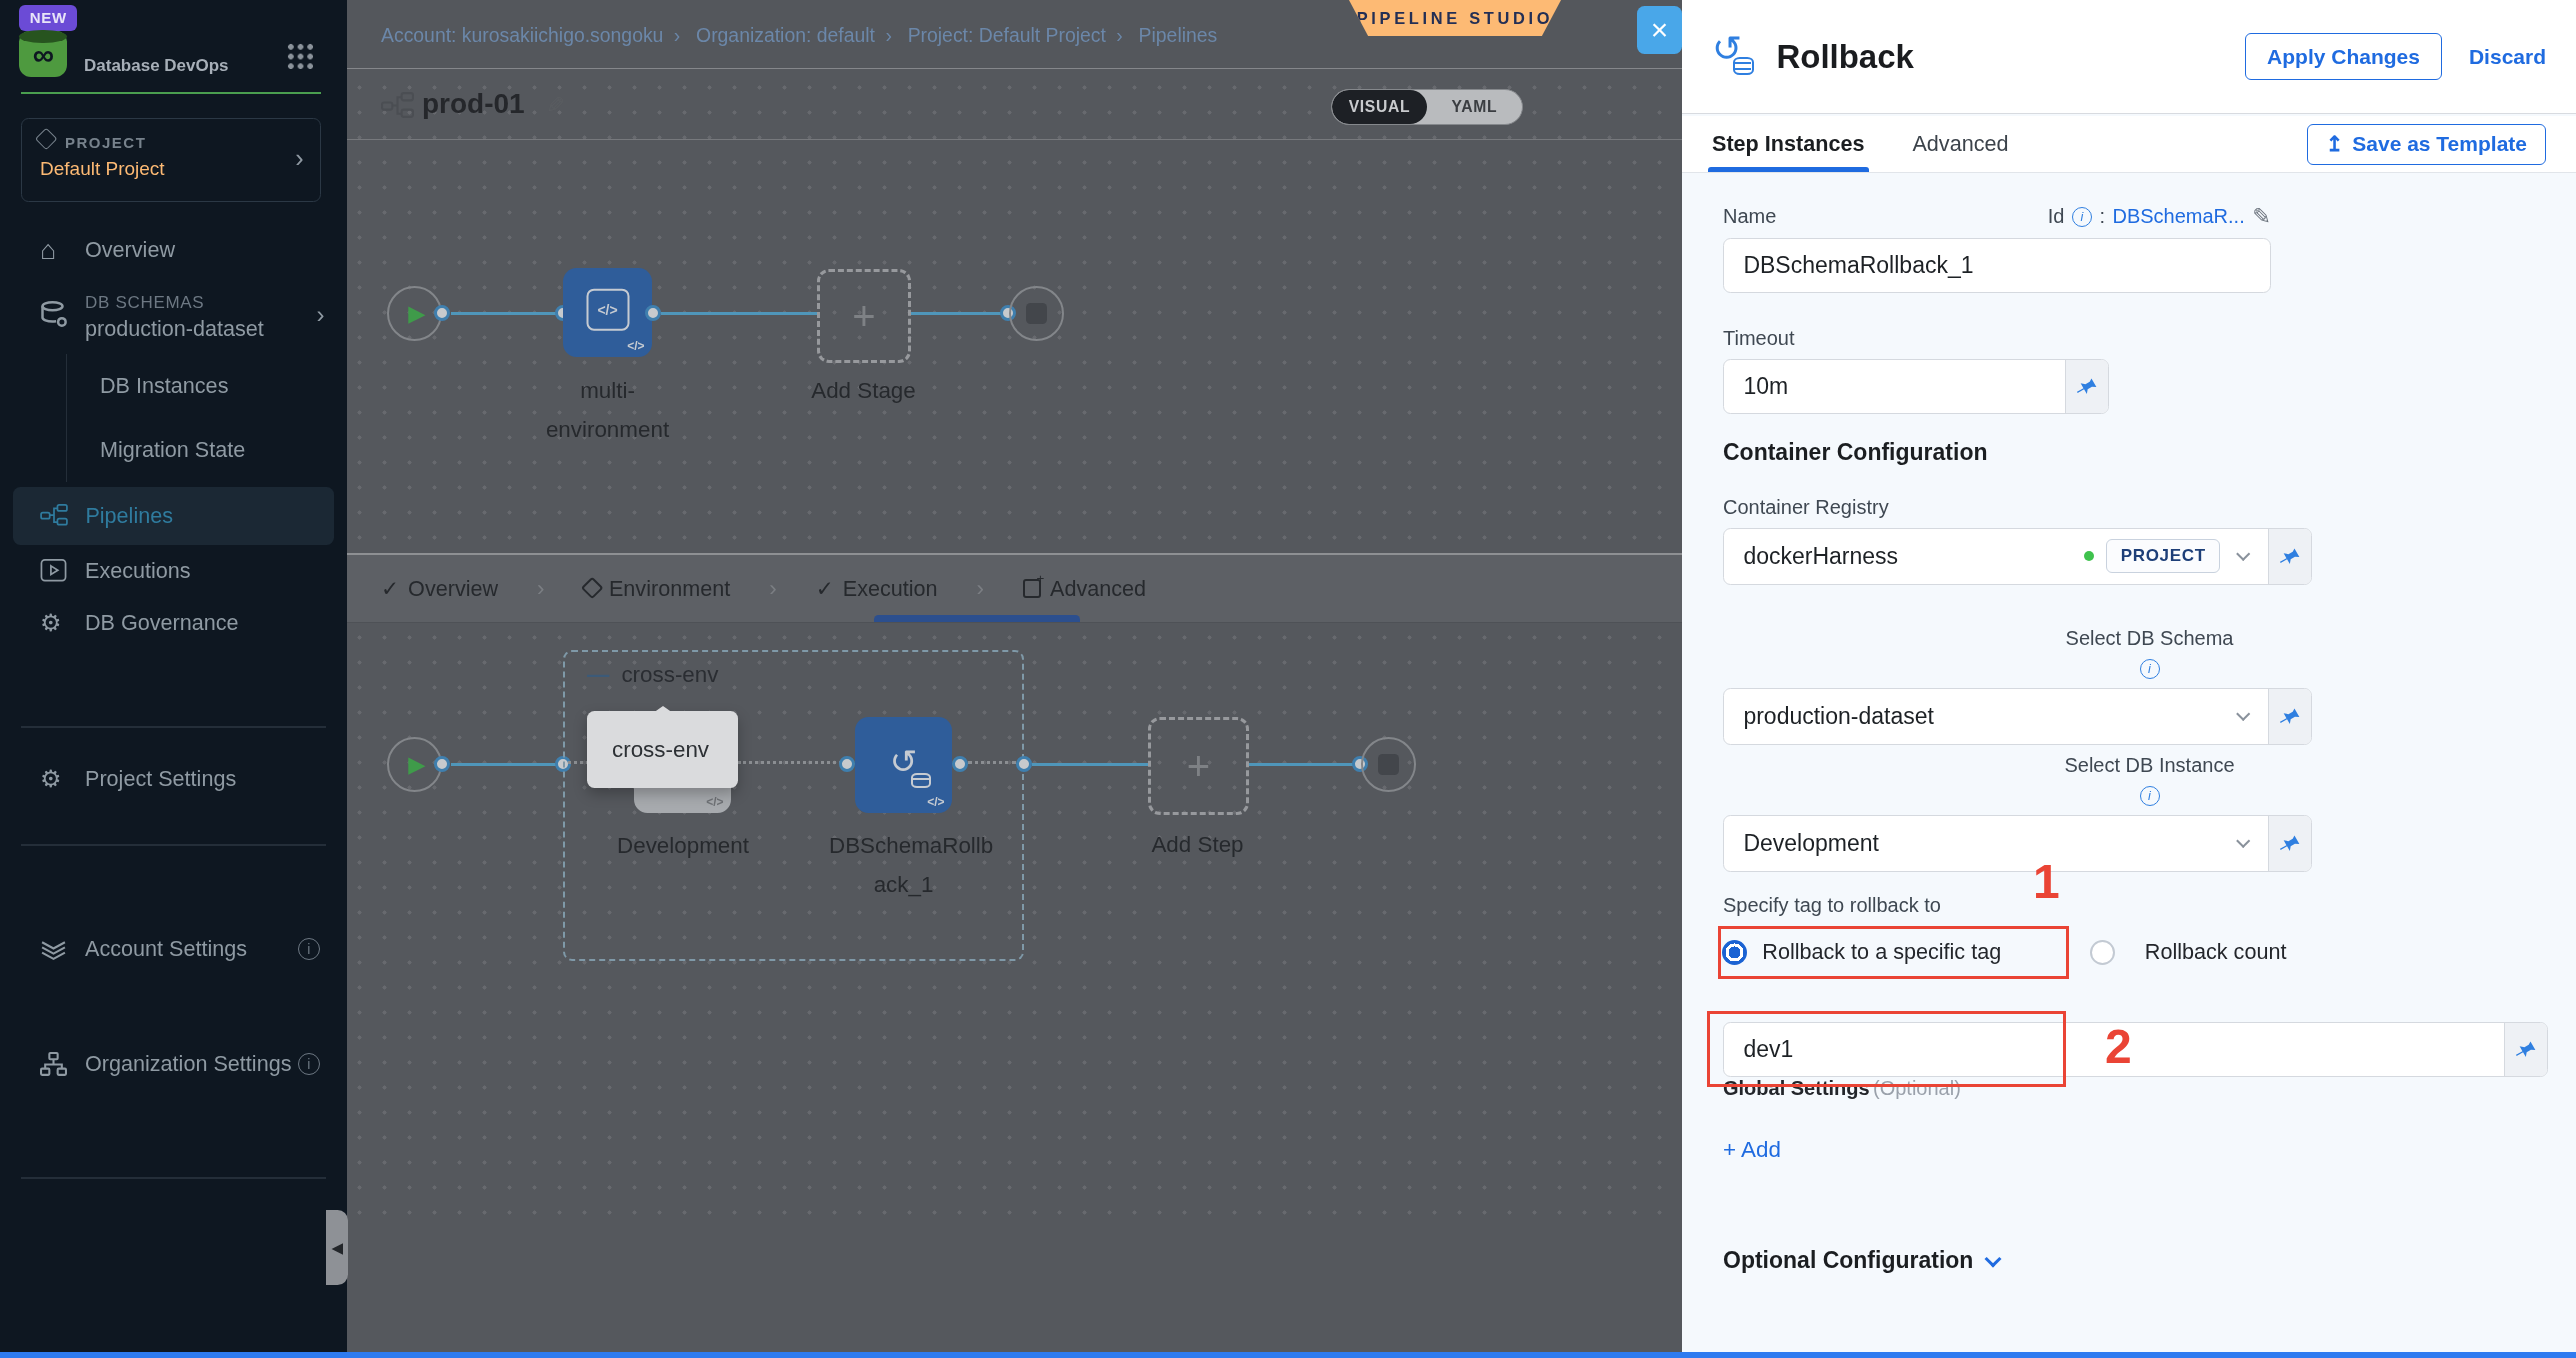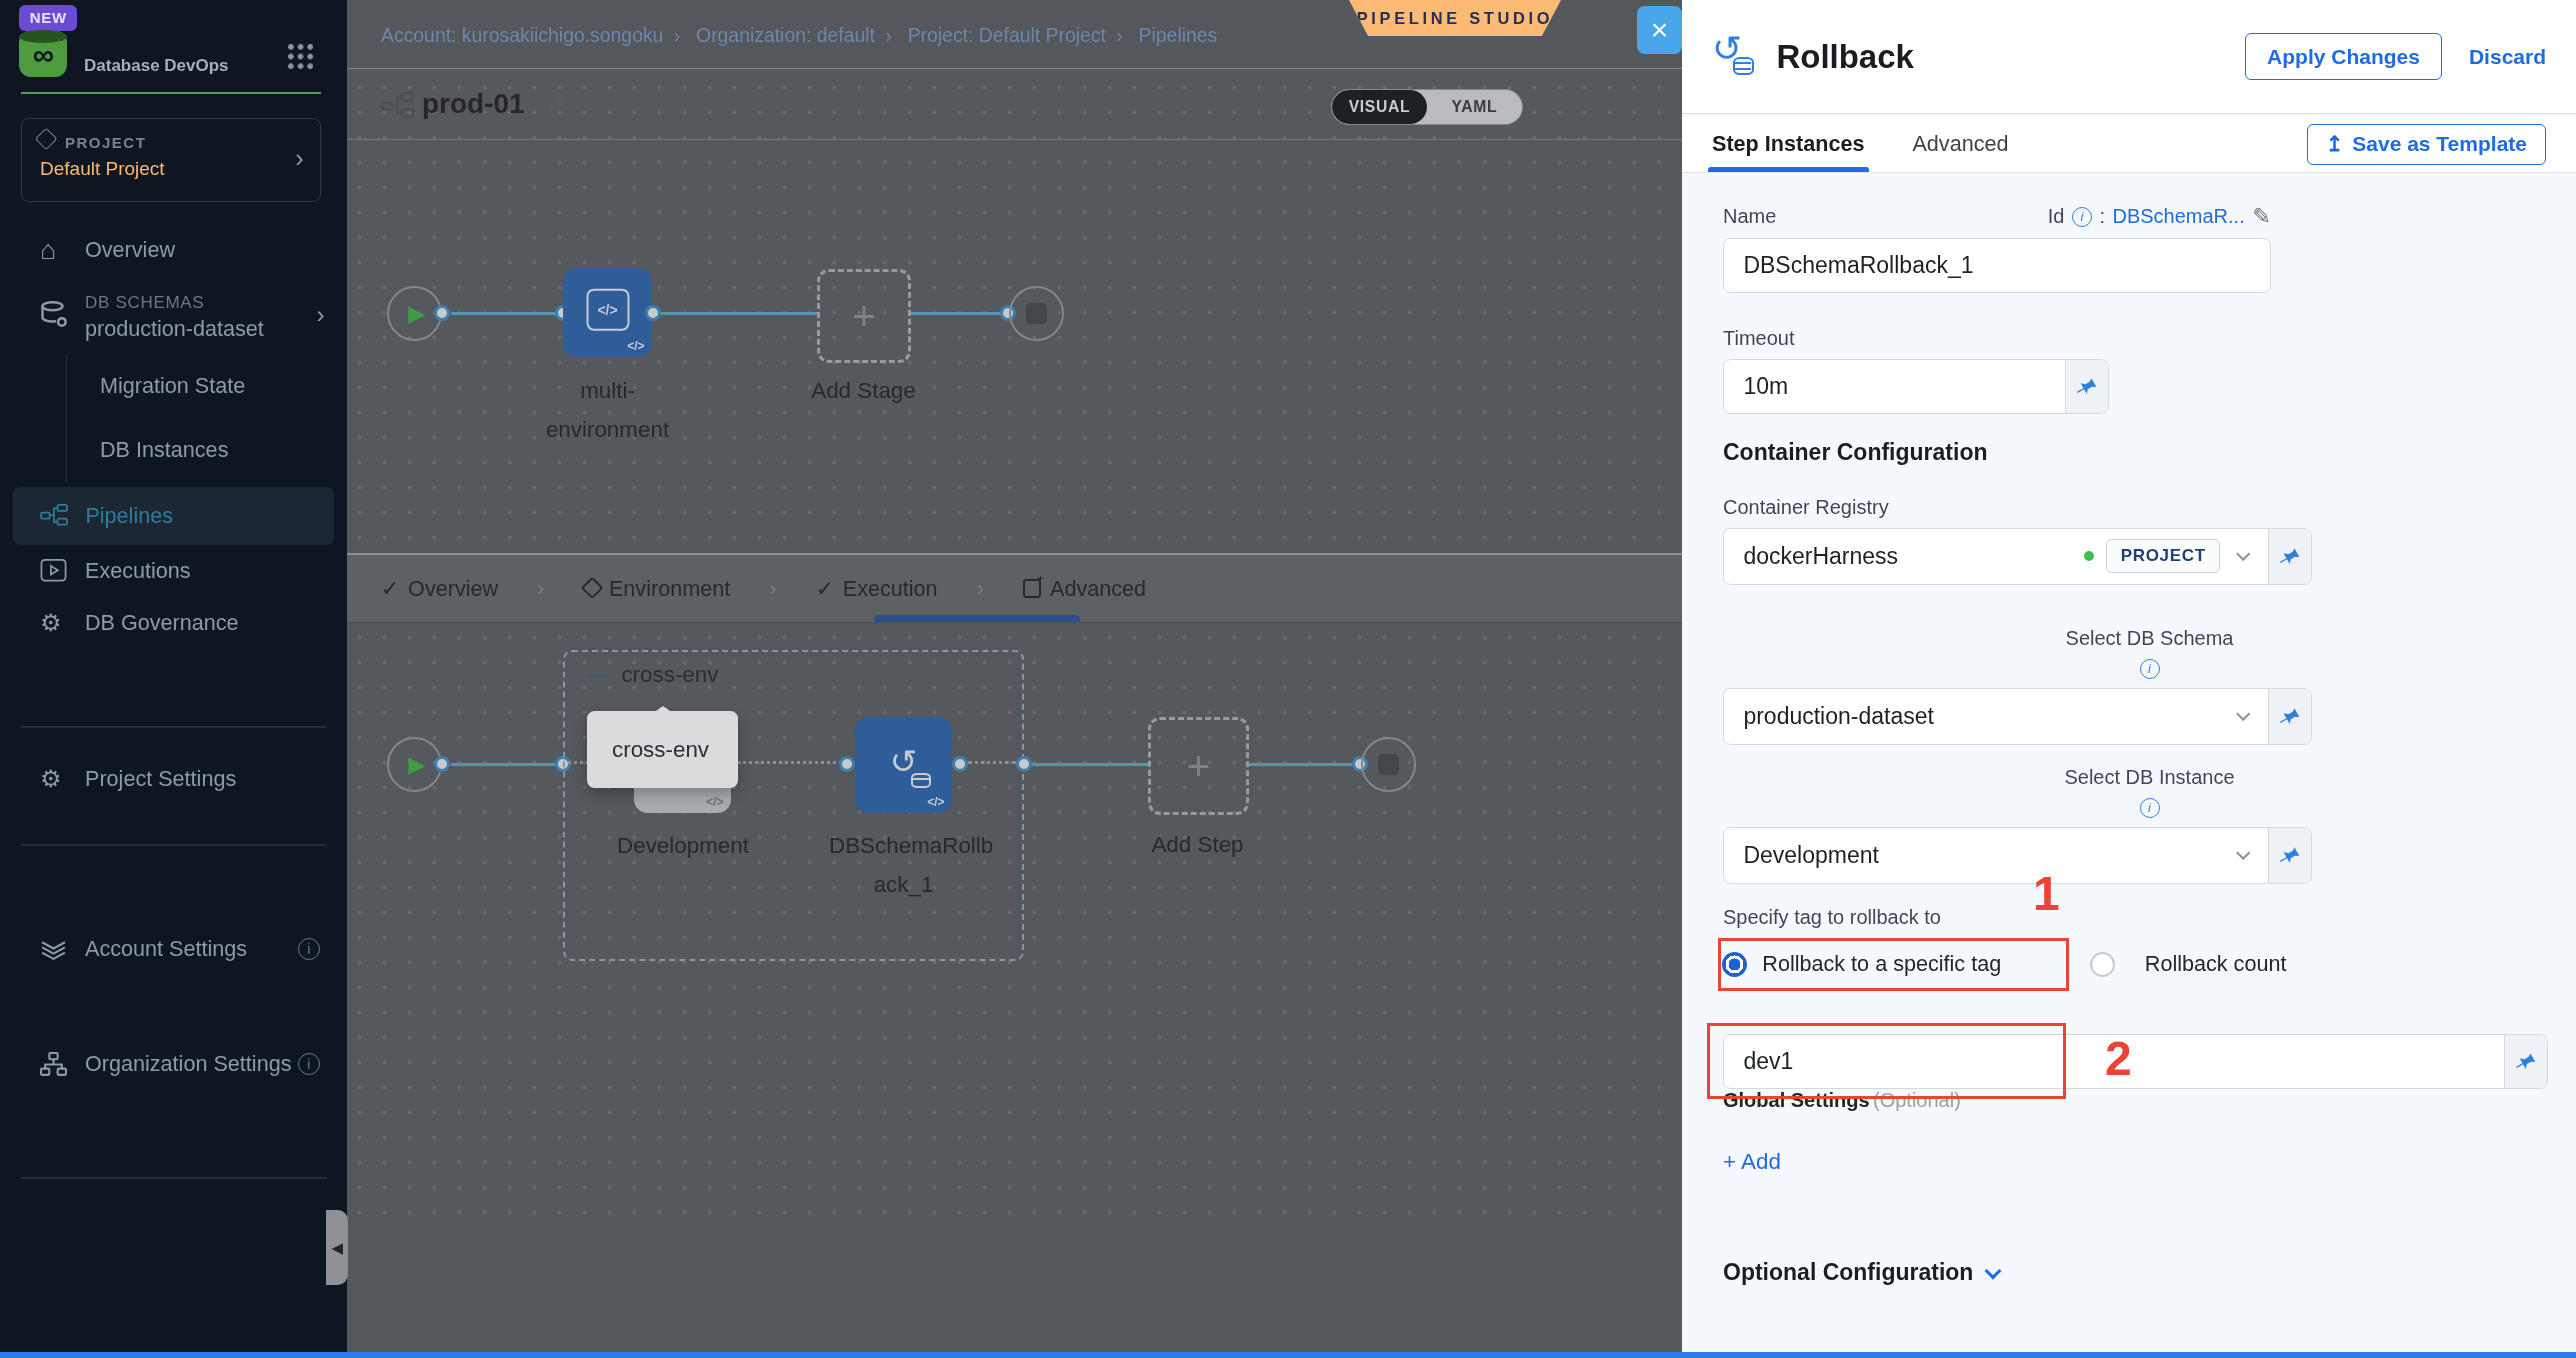--- a/index.html
+++ b/index.html
@@ -229,24 +229,24 @@
           </svg>
       </span>
       <span class="two">
         <span class="cap">DB SCHEMAS</span><br>
         <span>production-dataset</span>
       </span>
       <span class="chev">›</span>
     </div>
     <div class="children">
       <div class="nav-item">
+        <span>DB Instances</span>
+      </div>
+      <div class="nav-item">
         <span>Migration State</span>
-      </div>
-      <div class="nav-item">
-        <span>DB Instances</span>
       </div>
     </div>
     <div class="nav-item active-row">
       <span class="nav-ic">
         <svg class="sic" width="28" height="22.4" viewBox="0 0 32 26">
             <rect x="1" y="10" width="10" height="7" rx="2"></rect>
             <rect x="20" y="1" width="11" height="7" rx="2"></rect>
             <rect x="20" y="17" width="11" height="7" rx="2"></rect>
             <path d="M11 13h5V5h4M16 13v8h4"></path>
           </svg>
@@ -495,21 +495,21 @@
     <div class="inp-box" style="margin-top:9px;width:589px;height:57px;">
       <span class="sel-text">production-dataset</span>
       <span class="chev-down"></span>
       <span class="addon">
         <svg class="pin" viewBox="0 0 24 24">
             <path d="M14 2l8 8-5 1-4 4 .5 5.5L9 16l-6 6-1-1 6-6-4.5-4.5L9 10l4-4z"></path>
           </svg>
       </span>
     </div>
 
-    <div class="lblrow" style="margin-top:21px;text-align:right;">
+    <div class="lblrow" style="margin-top:9px;text-align:right;">
       <span class="lbl">Select DB Instance</span>
       <span class="i-circ">i</span>
     </div>
     <div class="inp-box" style="margin-top:9px;width:589px;height:57px;">
       <span class="sel-text">Development</span>
       <span class="chev-down"></span>
       <span class="addon">
         <svg class="pin" viewBox="0 0 24 24">
             <path d="M14 2l8 8-5 1-4 4 .5 5.5L9 16l-6 6-1-1 6-6-4.5-4.5L9 10l4-4z"></path>
           </svg>

